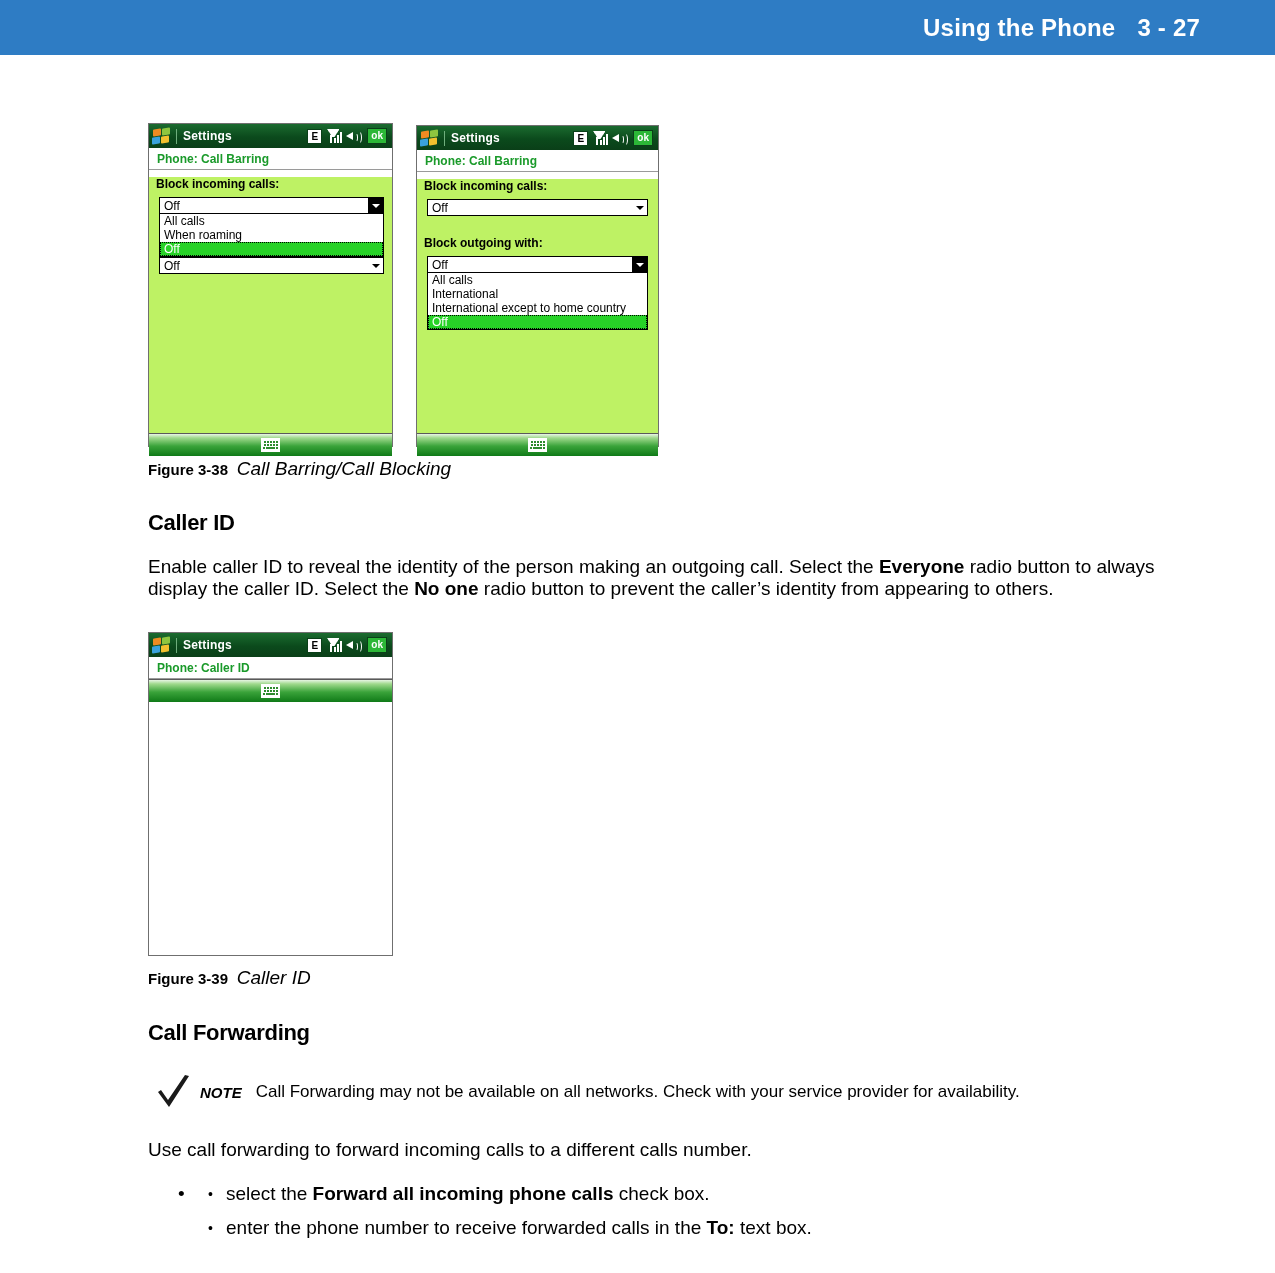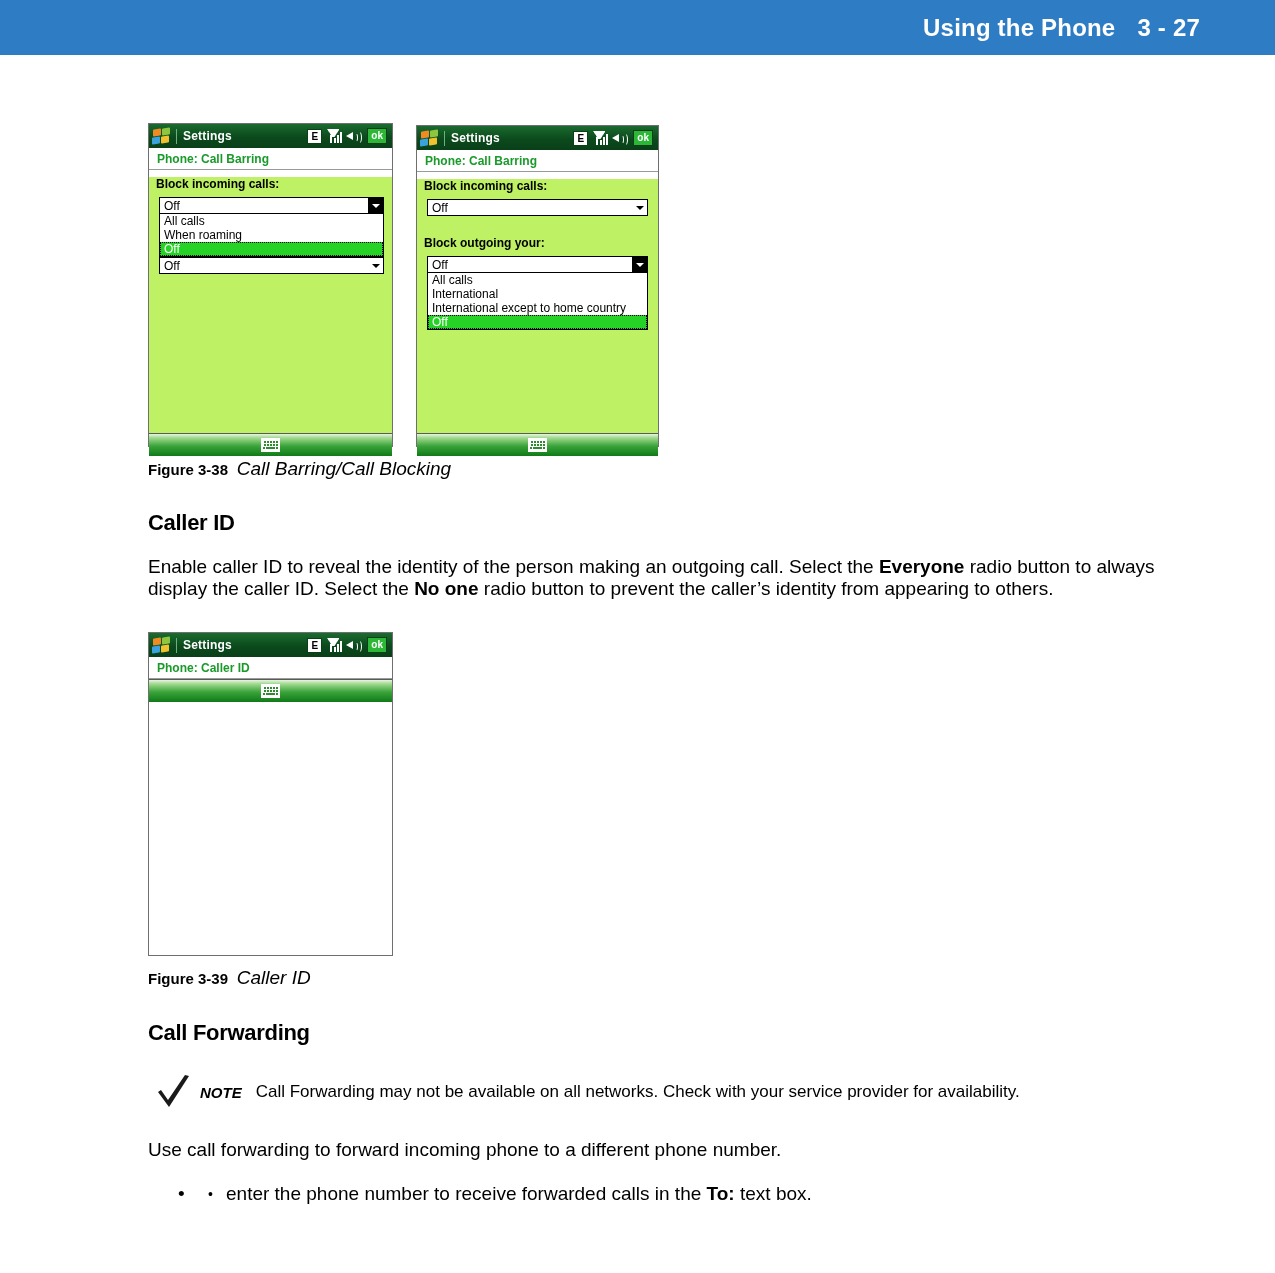--- a/index.html
+++ b/index.html
@@ -482,21 +482,21 @@
   <div class="dev-body" style="height:254px;">
     <div class="fld-label" style="margin-top:7px;">Block incoming calls:</div>
     <div style="margin:6px 10px 0 10px;">
       <div class="combo">
         <span class="val">Off</span>
         <span class="arrow-box">
             <span class="arrow-tri"></span>
           </span>
       </div>
     </div>
-    <div class="fld-label" style="margin-top:20px;">Block outgoing your:</div>
+    <div class="fld-label" style="margin-top:20px;">Block outgoing with:</div>
     <div style="margin:6px 10px 0 10px;">
       <div class="combo open">
         <span class="val">Off</span>
         <span class="arrow-box">
             <span class="arrow-tri"></span>
           </span>
       </div>
       <div class="droplist">
         <div class="opt">All calls</div>
         <div class="opt">International</div>
@@ -604,21 +604,22 @@
 <div class="note-block" style="left:156px; top:1066px; width:1050px;">
   <div class="note-check">
     <svg width="36" height="40" viewBox="0 0 36 40" aria-hidden="true">
       <path d="M2 18 L13 33 L33 2 L29 1 L12 26 L5 16 Z" fill="#1a1a1a"></path>
     </svg>
   </div>
   <div class="note-label">NOTE</div>
   <div class="note-text">Call Forwarding may not be available on all networks. Check with your service provider for availability.</div>
 </div>
 
-<div class="body-text" style="left:148px; top:1139px; width:1060px;">Use call forwarding to forward incoming phone to a different phone number.</div>
+<div class="body-text" style="left:148px; top:1139px; width:1060px;">Use call forwarding to forward incoming calls to a different calls number.</div>
 
 <ul class="bullets" style="left:170px; top:1177px; width:1040px;">
   <li>
     <ul>
+      <li><span>select the </span><b>Forward all incoming phone calls</b><span> check box.</span></li>
       <li><span>enter the phone number to receive forwarded calls in the </span><b>To:</b><span> text box.</span></li>
     </ul>
   </li>
 </ul>
 
 </body></html>

